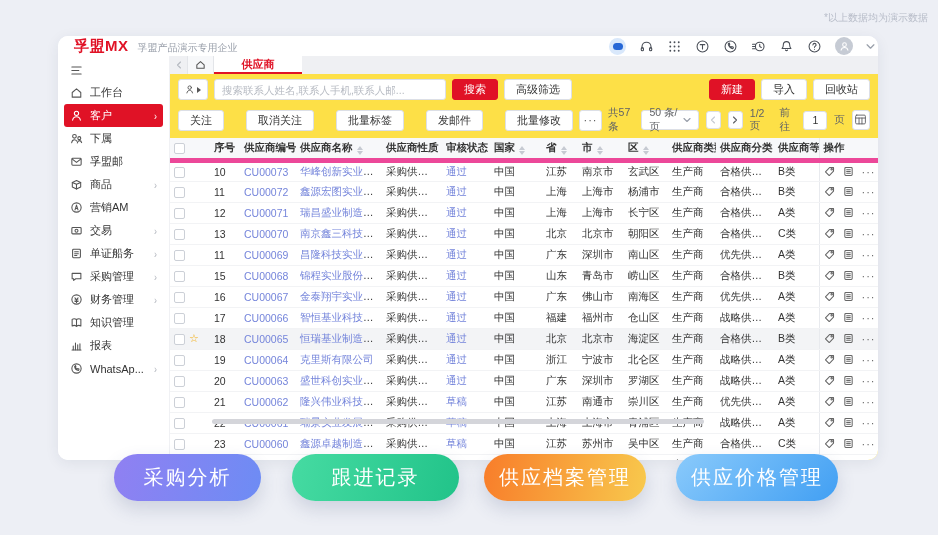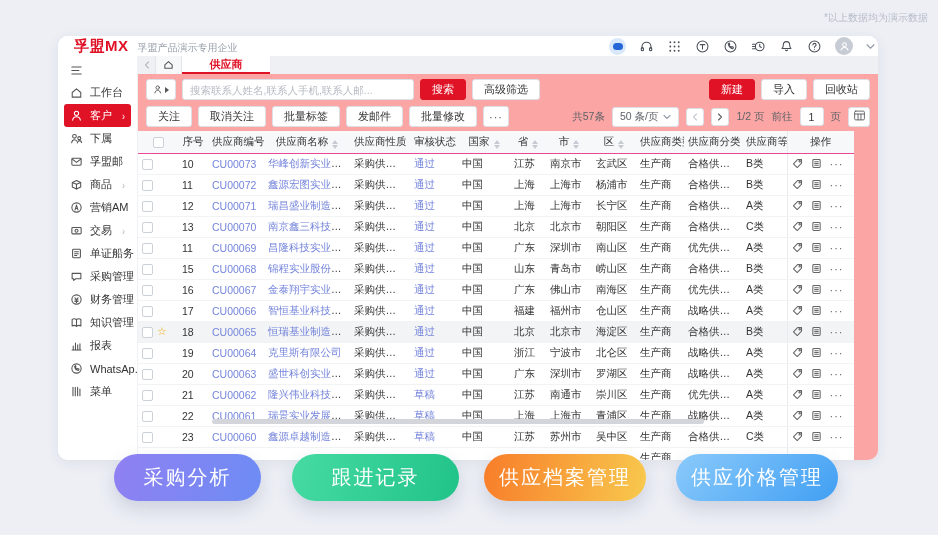--- a/index.html
+++ b/index.html
@@ -19,40 +19,40 @@
   .header-icons{display:flex;align-items:center;gap:13px;color:#4a4f58;}
   .hic svg{width:15px;height:15px;display:block;}
   svg{stroke:currentColor;fill:none;stroke-width:1.15;stroke-linecap:round;stroke-linejoin:round;}
   .tgl{width:17px;height:17px;border-radius:50%;background:#d9e8fb;display:flex;align-items:center;justify-content:center;}
   .tgl-pill{width:10px;height:7px;border-radius:4px;background:#2667d6;}
   .avatar{width:18px;height:18px;border-radius:50%;background:#c6cbd4;display:flex;align-items:center;justify-content:center;color:#fff;}
   .avatar svg{width:11px;height:11px}
   .chev{color:#9aa0ab}.chev svg{width:9px;height:9px}
   
   .win-body{flex:1;display:flex;min-height:0;}
-  .sidebar{width:80px;background:#fff;border-right:1px solid #f0f1f4;display:flex;flex-direction:column;padding:3px 6px;}
+  .sidebar{width:112px;background:#fff;border-right:1px solid #f0f1f4;display:flex;flex-direction:column;padding:3px 6px;}
   .burger{height:22px;display:flex;align-items:center;padding:0 6px;color:#555;cursor:pointer;}
   .burger svg{width:13px;height:13px}
   .side-item{height:23px;display:flex;align-items:center;gap:7px;padding:0 6px;font-size:11px;color:#333;border-radius:3px;cursor:pointer;white-space:nowrap;}
   .side-item .ic svg{width:13px;height:13px;display:block;color:#555;}
   .side-item.active{background:var(--red);color:#fff;}
   .side-item.active .ic svg{color:#fff}
   .side-arrow{margin-left:auto;font-size:9px;color:#b0b4bc;transform:scaleY(1.2);}
   .side-item.active .side-arrow{color:#fff}
   .content{flex:1;display:flex;flex-direction:column;min-width:0;background:#eff0f3;}
   
   .tabstrip{height:18px;display:flex;align-items:stretch;background:#eff0f3;font-size:11px;flex-shrink:0;}
   .tab-back{width:18px;display:flex;align-items:center;justify-content:center;color:#b6bac2;cursor:pointer;border-right:1px solid #e3e5e9;}
   .tab-back svg{width:8px;height:8px}
   .tab-home{width:26px;display:flex;align-items:center;justify-content:center;color:#555;cursor:pointer;background:#f7f8fa;border-right:1px solid #e3e5e9;}
   .tab-home svg{width:11px;height:11px}
   .tab-active{min-width:88px;background:#fff;color:var(--red);display:flex;align-items:center;justify-content:center;
               border-bottom:2px solid var(--red);font-weight:bold;cursor:pointer;}
   
-  .card{flex:1;background:#fca5a5;display:flex;flex-direction:column;min-height:0;position:relative;}
+  .card{flex:1;background:#fde047;display:flex;flex-direction:column;min-height:0;position:relative;}
   .search-row{display:flex;align-items:center;padding:5px 8px 3px;gap:6px;flex-shrink:0;}
   .icon-btn{width:30px;height:21px;border:1px solid var(--bd);border-radius:3px;background:#fff;display:flex;align-items:center;justify-content:center;gap:1px;color:#555;cursor:pointer;}
   .icon-btn svg{width:11px;height:11px}
   .caret{width:0;height:0;border-top:3px solid transparent;border-bottom:3px solid transparent;border-left:4px solid #555;}
   .input{width:232px;height:21px;border:1px solid var(--bd);border-radius:3px;font-size:10.5px;padding:0 7px;color:#333;}
   .input::placeholder{color:#b6bac2}
   .btn{height:21px;padding:0 11px;font-size:11px;border:1px solid var(--bd);background:#fff;border-radius:3px;color:#333;
        display:inline-flex;align-items:center;justify-content:center;cursor:pointer;white-space:nowrap;}
   .btn.red{background:var(--red);border-color:var(--red);color:#fff;}
   .spacer{flex:1}
@@ -63,21 +63,21 @@
   .select svg{width:8px;height:8px;color:#9aa0ab}
   .pg-btn{width:18px;height:18px;border:1px solid var(--bd);border-radius:3px;background:#fff;display:flex;align-items:center;justify-content:center;cursor:pointer;color:#606266;}
   .pg-btn.disabled{color:#c6cad2}
   .pg-btn svg{width:8px;height:8px}
   .goto-input{width:24px;height:19px;border:1px solid var(--bd);border-radius:3px;text-align:center;font-size:10.5px;color:#333;padding:0;}
   .colcfg{width:22px;height:20px;border:1px solid var(--bd);border-radius:3px;display:flex;align-items:center;justify-content:center;color:#606266;cursor:pointer;background:#fff;}
   .colcfg svg{width:13px;height:13px}
   
   .table-area{flex:1;min-height:0;overflow:hidden;position:relative;}
   table{width:716px;border-collapse:collapse;table-layout:fixed;font-size:10.5px;color:var(--txt);}
-  thead th{background:#f7f8fa;height:22px;font-weight:normal;text-align:center;padding:0 4px;white-space:nowrap;overflow:hidden;border-bottom:1px solid #ec4899;}
+  thead th{background:#f7f8fa;height:22px;font-weight:bold;text-align:left;padding:0 4px;white-space:nowrap;overflow:hidden;border-bottom:5px solid #ec4899;}
   tbody td{height:21px;border-bottom:1px solid #f2f3f5;padding:0 4px;white-space:nowrap;overflow:hidden;text-overflow:ellipsis;background:#fff;}
   tr.hl td{background:#f3f4f6;}
   .link{color:var(--link);cursor:pointer;}
   .status{color:var(--link);}
   th.ops,td.ops{border-left:1px solid #e8eaee;box-shadow:-5px 0 6px -5px rgba(0,0,0,.10);}
   .ops-icons{display:flex;align-items:center;gap:8px;color:#666;}
   .ops-icons svg{width:11px;height:11px;display:block;cursor:pointer;}
   .ops-more{letter-spacing:1px;color:#666;cursor:pointer;font-size:11px;line-height:8px;}
   .cb{width:11px;height:11px;border:1px solid #ccd0d7;border-radius:2px;background:#fff;display:inline-block;vertical-align:middle;cursor:pointer;}
   .star{color:#f3b01c;font-size:11px;margin-left:4px;cursor:pointer;}
@@ -295,28 +295,20 @@
             <div class="side-item">
               <span class="ic">
                 <svg viewBox="0 0 14 14">
                   <circle cx="7" cy="7" r="5"></circle>
                   <path d="M5 4.7c.2 2.2 2.1 4.1 4.3 4.3l.4-1.4-1.5-.5-.6.6c-.8-.4-1.4-1-1.8-1.8l.6-.6-.5-1.5z"></path>
                 </svg>
               </span>
               <span>WhatsAp...</span>
               <span class="side-arrow">›</span>
             </div>
-            <div class="side-item">
-              <span class="ic">
-                <svg viewBox="0 0 14 14">
-                  <path d="M3.2 2.5v9M5.7 2.5v9M8.2 2.5v9M10.7 4.3v7.2"></path>
-                </svg>
-              </span>
-              <span>菜单</span>
-            </div>
           </nav>
       </aside>
 
       <div class="content">
         <div class="tabstrip">
           <div class="tab-back">
             <span><svg viewBox="0 0 8 8">
                   <path d="M5.5 1L2.5 4l3 3"></path>
                 </svg></span>
           </div>
@@ -340,21 +332,21 @@
             <input class="input" placeholder="搜索联系人姓名,联系人手机,联系人邮..." style="">
             <button class="btn red">搜索</button>
             <button class="btn">高级筛选</button>
             <div class="spacer"></div>
             <button class="btn red">新建</button>
             <button class="btn">导入</button>
             <button class="btn">回收站</button>
           </div>
 
           <div class="action-row">
-            <span id="action-buttons" style="display:flex;gap:6px">
+            <span id="action-buttons" style="display:flex;gap:22px">
                 <button class="btn">关注</button>
                 <button class="btn">取消关注</button>
                 <button class="btn">批量标签</button>
                 <button class="btn">发邮件</button>
                 <button class="btn">批量修改</button>
               </span>
             <div class="more-btn">···</div>
             <div class="pag">
               <span>共57条</span>
               <div class="select">

